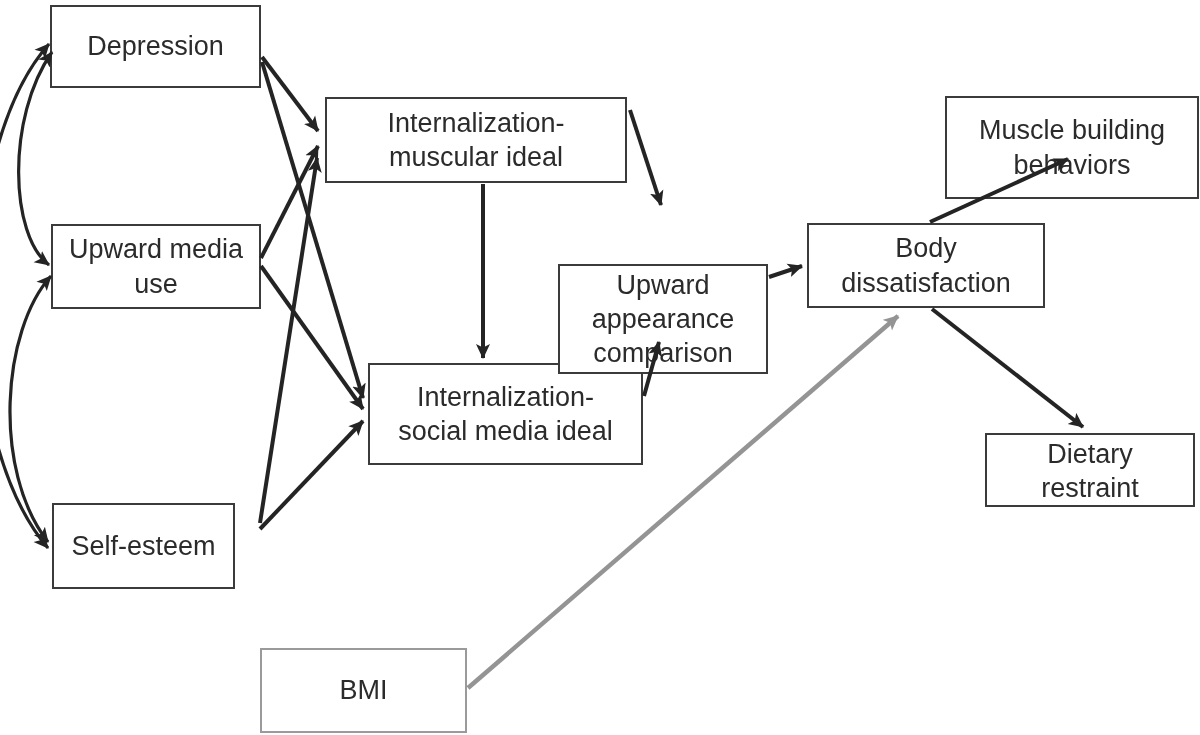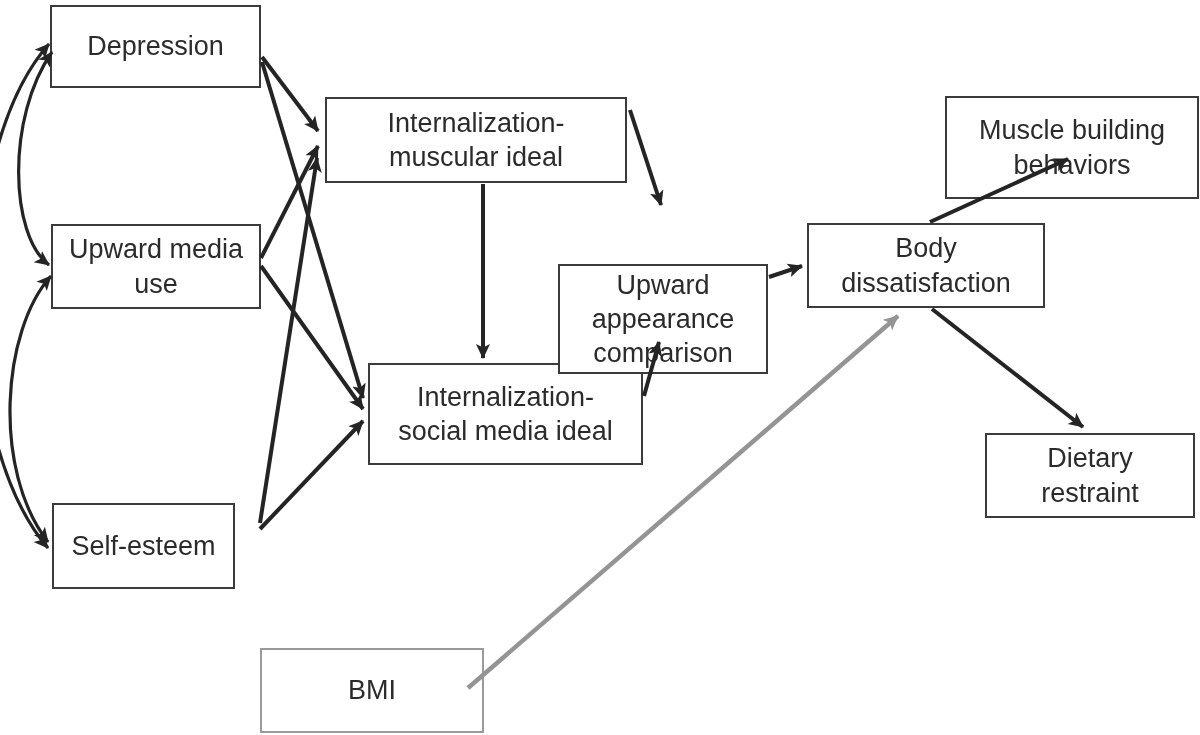--- a/index.html
+++ b/index.html
@@ -127,22 +127,22 @@
   <div class="node" style="left:807px; top:223px; width:238px; height:85px;">
     <span class="label">Body
 dissatisfaction</span>
   </div>
 
   <div class="node" style="left:945px; top:55px; width:254px; height:103px;margin-top:41px;">
     <span class="label">Muscle building
 behaviors</span>
   </div>
 
-  <div class="node" style="left:985px; top:433px; width:210px; height:85px;">
+  <div class="node" style="left:985px; top:433px; width:210px; height:74px;align-items:flex-end;">
     <span class="label">Dietary
 restraint</span>
   </div>
 
-  <div class="node gray-border" style="left:260px; top:648px; width:224px; height:85px;">
+  <div class="node gray-border" style="left:260px; top:648px; width:207px; height:85px;">
     <span class="label">BMI</span>
   </div>
 
 </div>
 
 </body></html>

